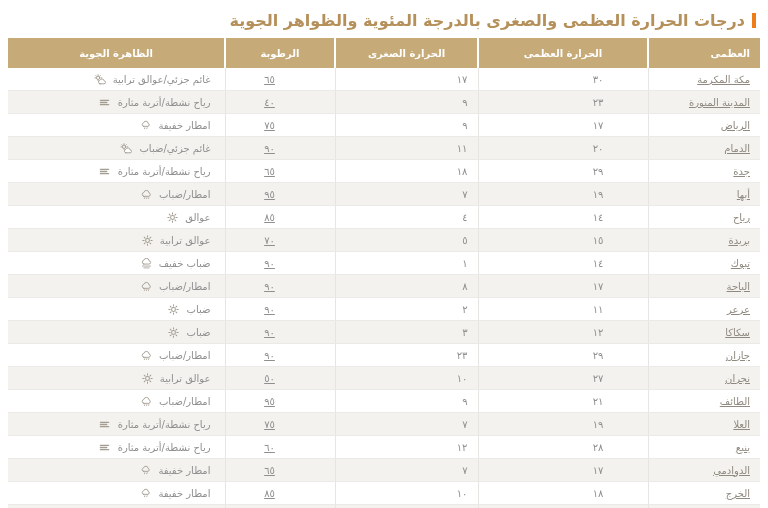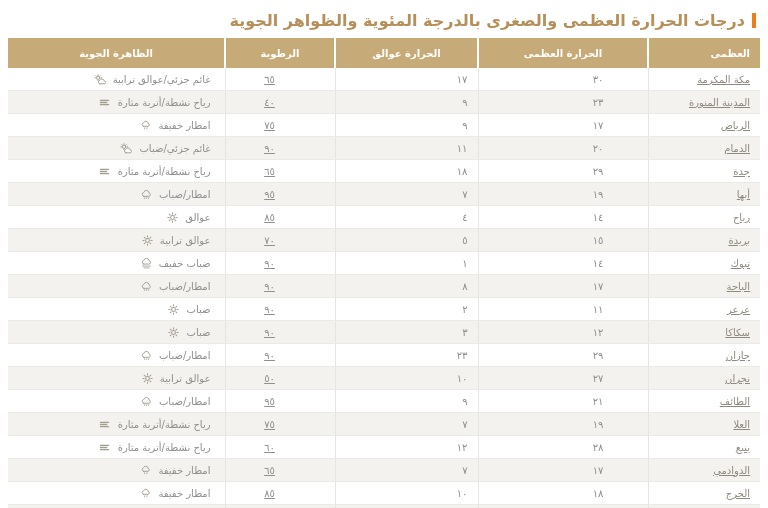--- a/index.html
+++ b/index.html
@@ -39,21 +39,21 @@
       <col class="c-city">
         <col class="c-max">
         <col class="c-min">
         <col class="c-hum">
         <col class="c-phen">
     </colgroup>
     <thead>
       <tr>
         <th class="city-h">العظمى</th>
         <th>الحرارة العظمى</th>
-        <th>الحرارة عوالق</th>
+        <th>الحرارة الصغرى</th>
         <th>الرطوبة</th>
         <th>الظاهرة الجوية</th>
       </tr>
     </thead>
     <tbody>
         <tr>
     <td class="city">مكة المكرمة</td>
     <td class="max">٣٠</td>
     <td class="min">١٧</td>
     <td class="hum">٦٥</td>

